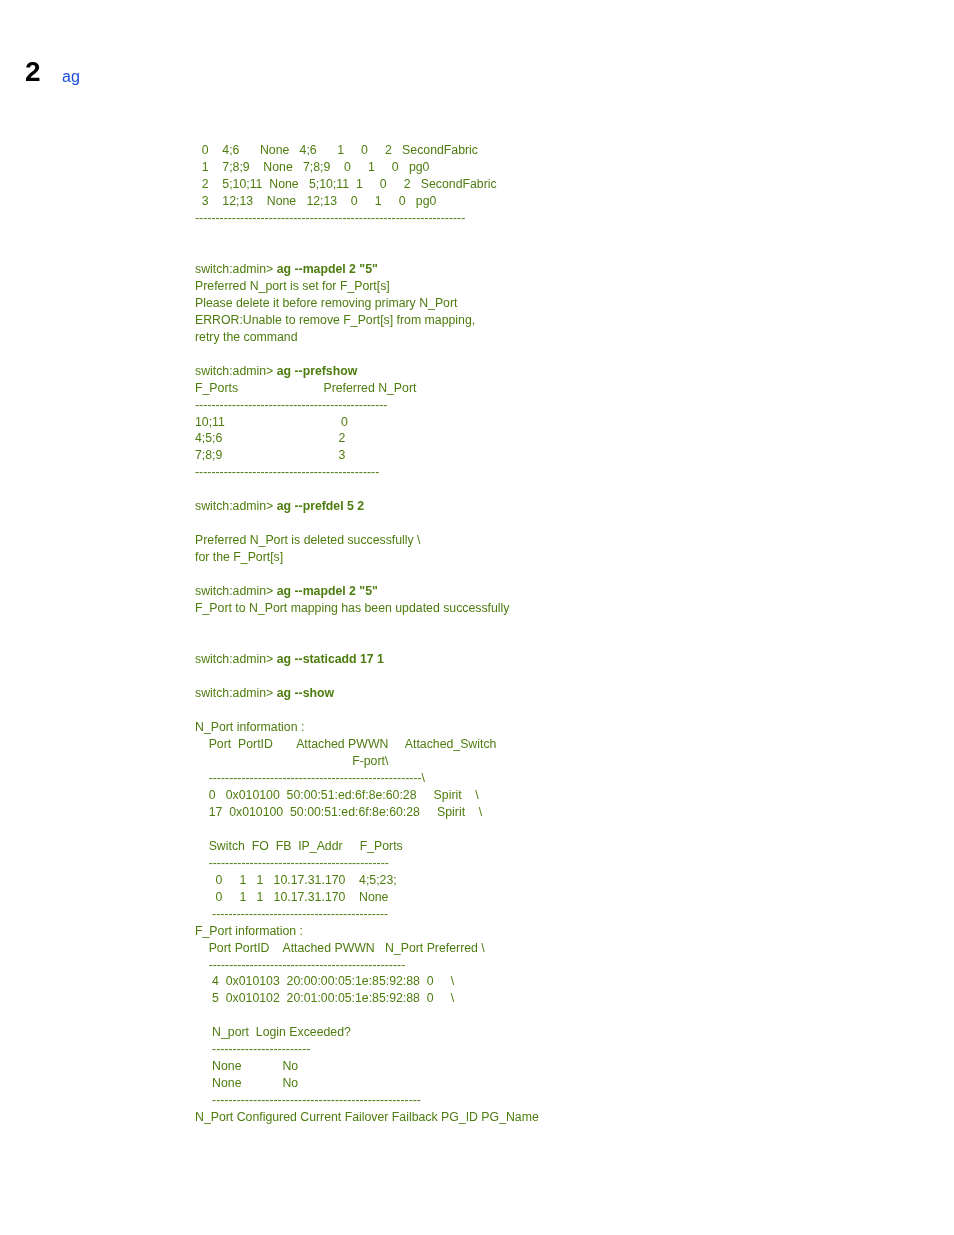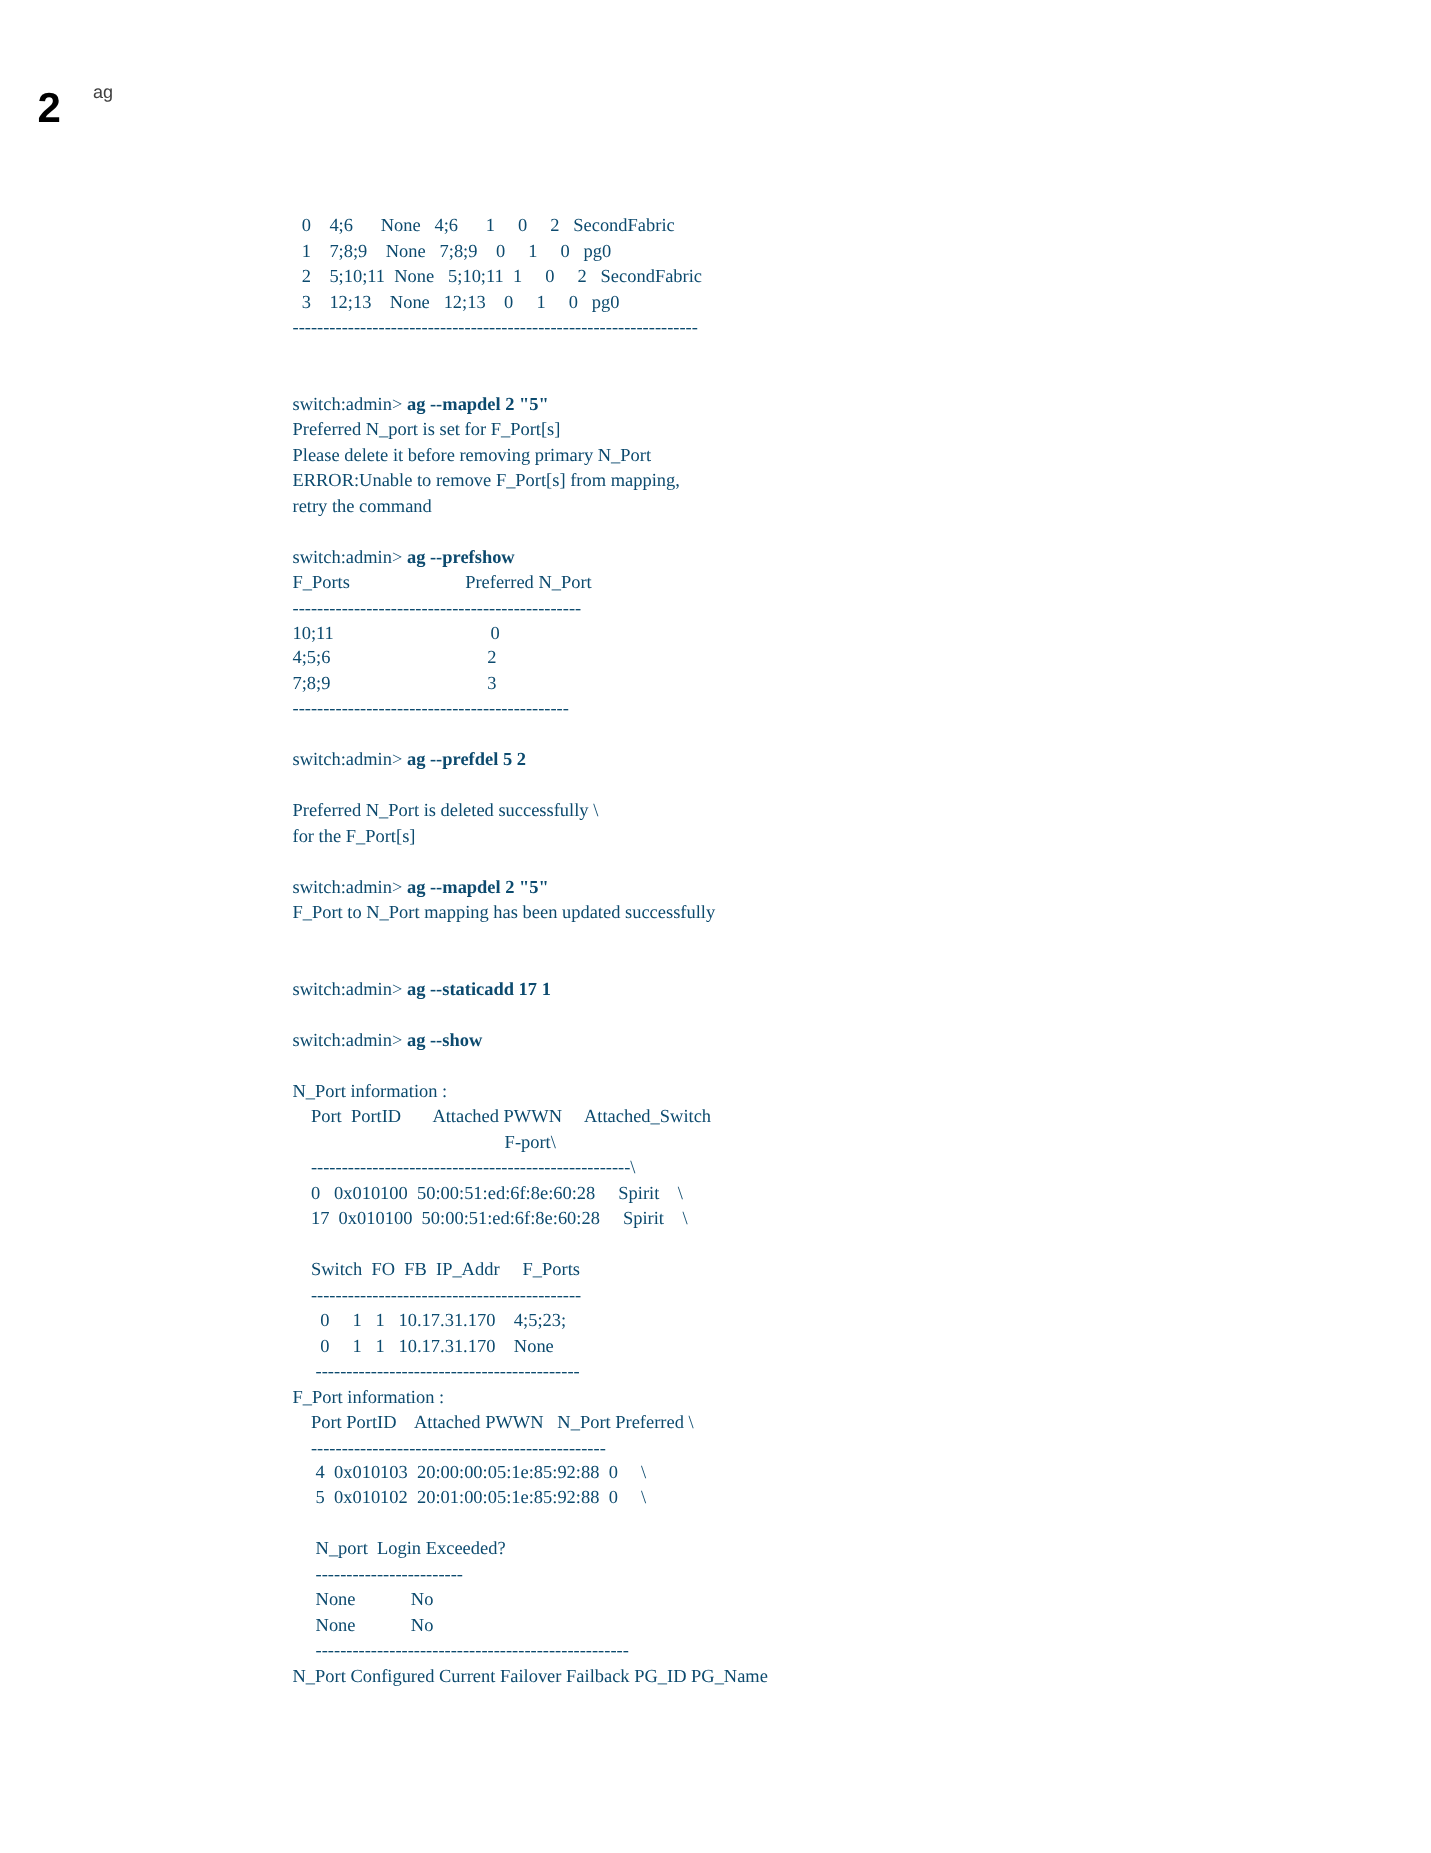--- a/index.html
+++ b/index.html
@@ -15,36 +15,36 @@
     position: absolute;
     top: 56px;
     left: 25px;
     font-family: Arial, Helvetica, sans-serif;
     font-size: 28px;
     font-weight: bold;
     letter-spacing: 0.5px;
   }
   .section-tag {
     position: absolute;
-    top: 54px;
+    top: 68px;
     left: 62px;
     font-family: Arial, Helvetica, sans-serif;
-    font-size: 12px;
-    color: #404040;
+    font-size: 16px;
+    color: #1d4ed8;
   }
   .content {
     position: absolute;
     top: 142px;
     left: 195px;
     width: 700px;
-    font-family: Liberation Serif, serif;
+    font-family: Liberation Sans, sans-serif;
     font-size: 12.3px;
     line-height: 1.38;
     white-space: pre;
-    color: #0c4a6e;
+    color: #4d7c0f;
   }
   .bold { font-weight: bold; }
 </style>
 </head>
 <body>
 
 <div class="page-num">2</div>
 <div class="section-tag">ag</div>
 
 <div class="content"><span>  0    4;6      None   4;6      1     0     2   SecondFabric</span>

